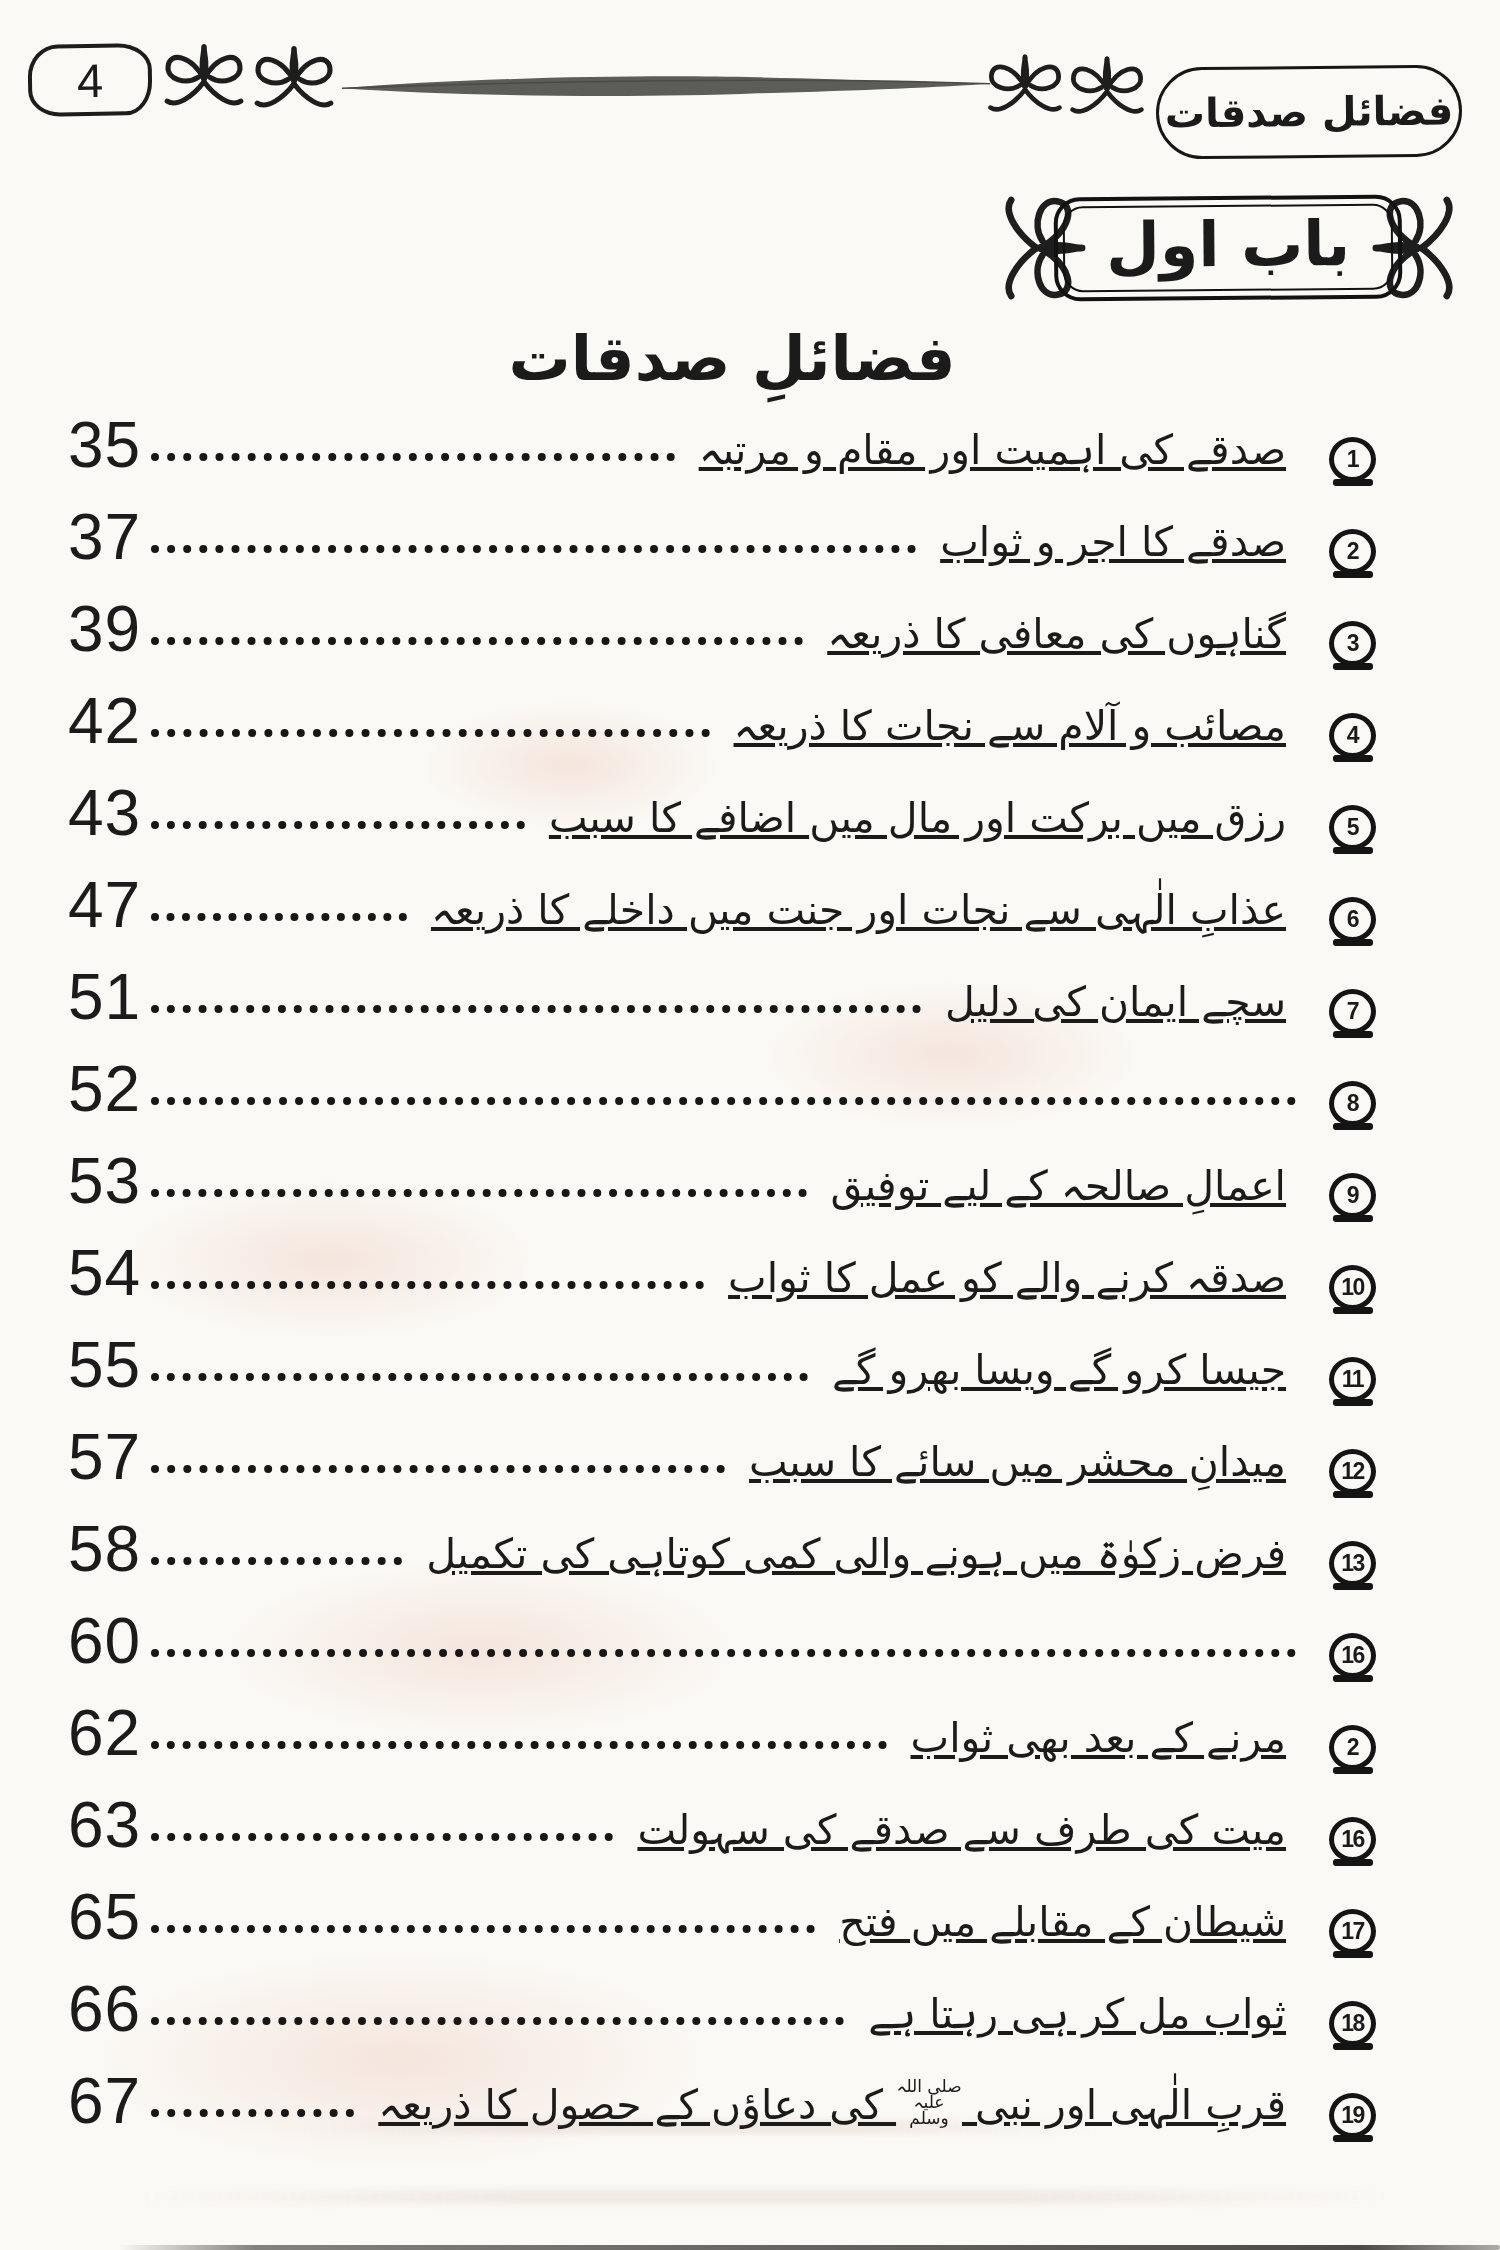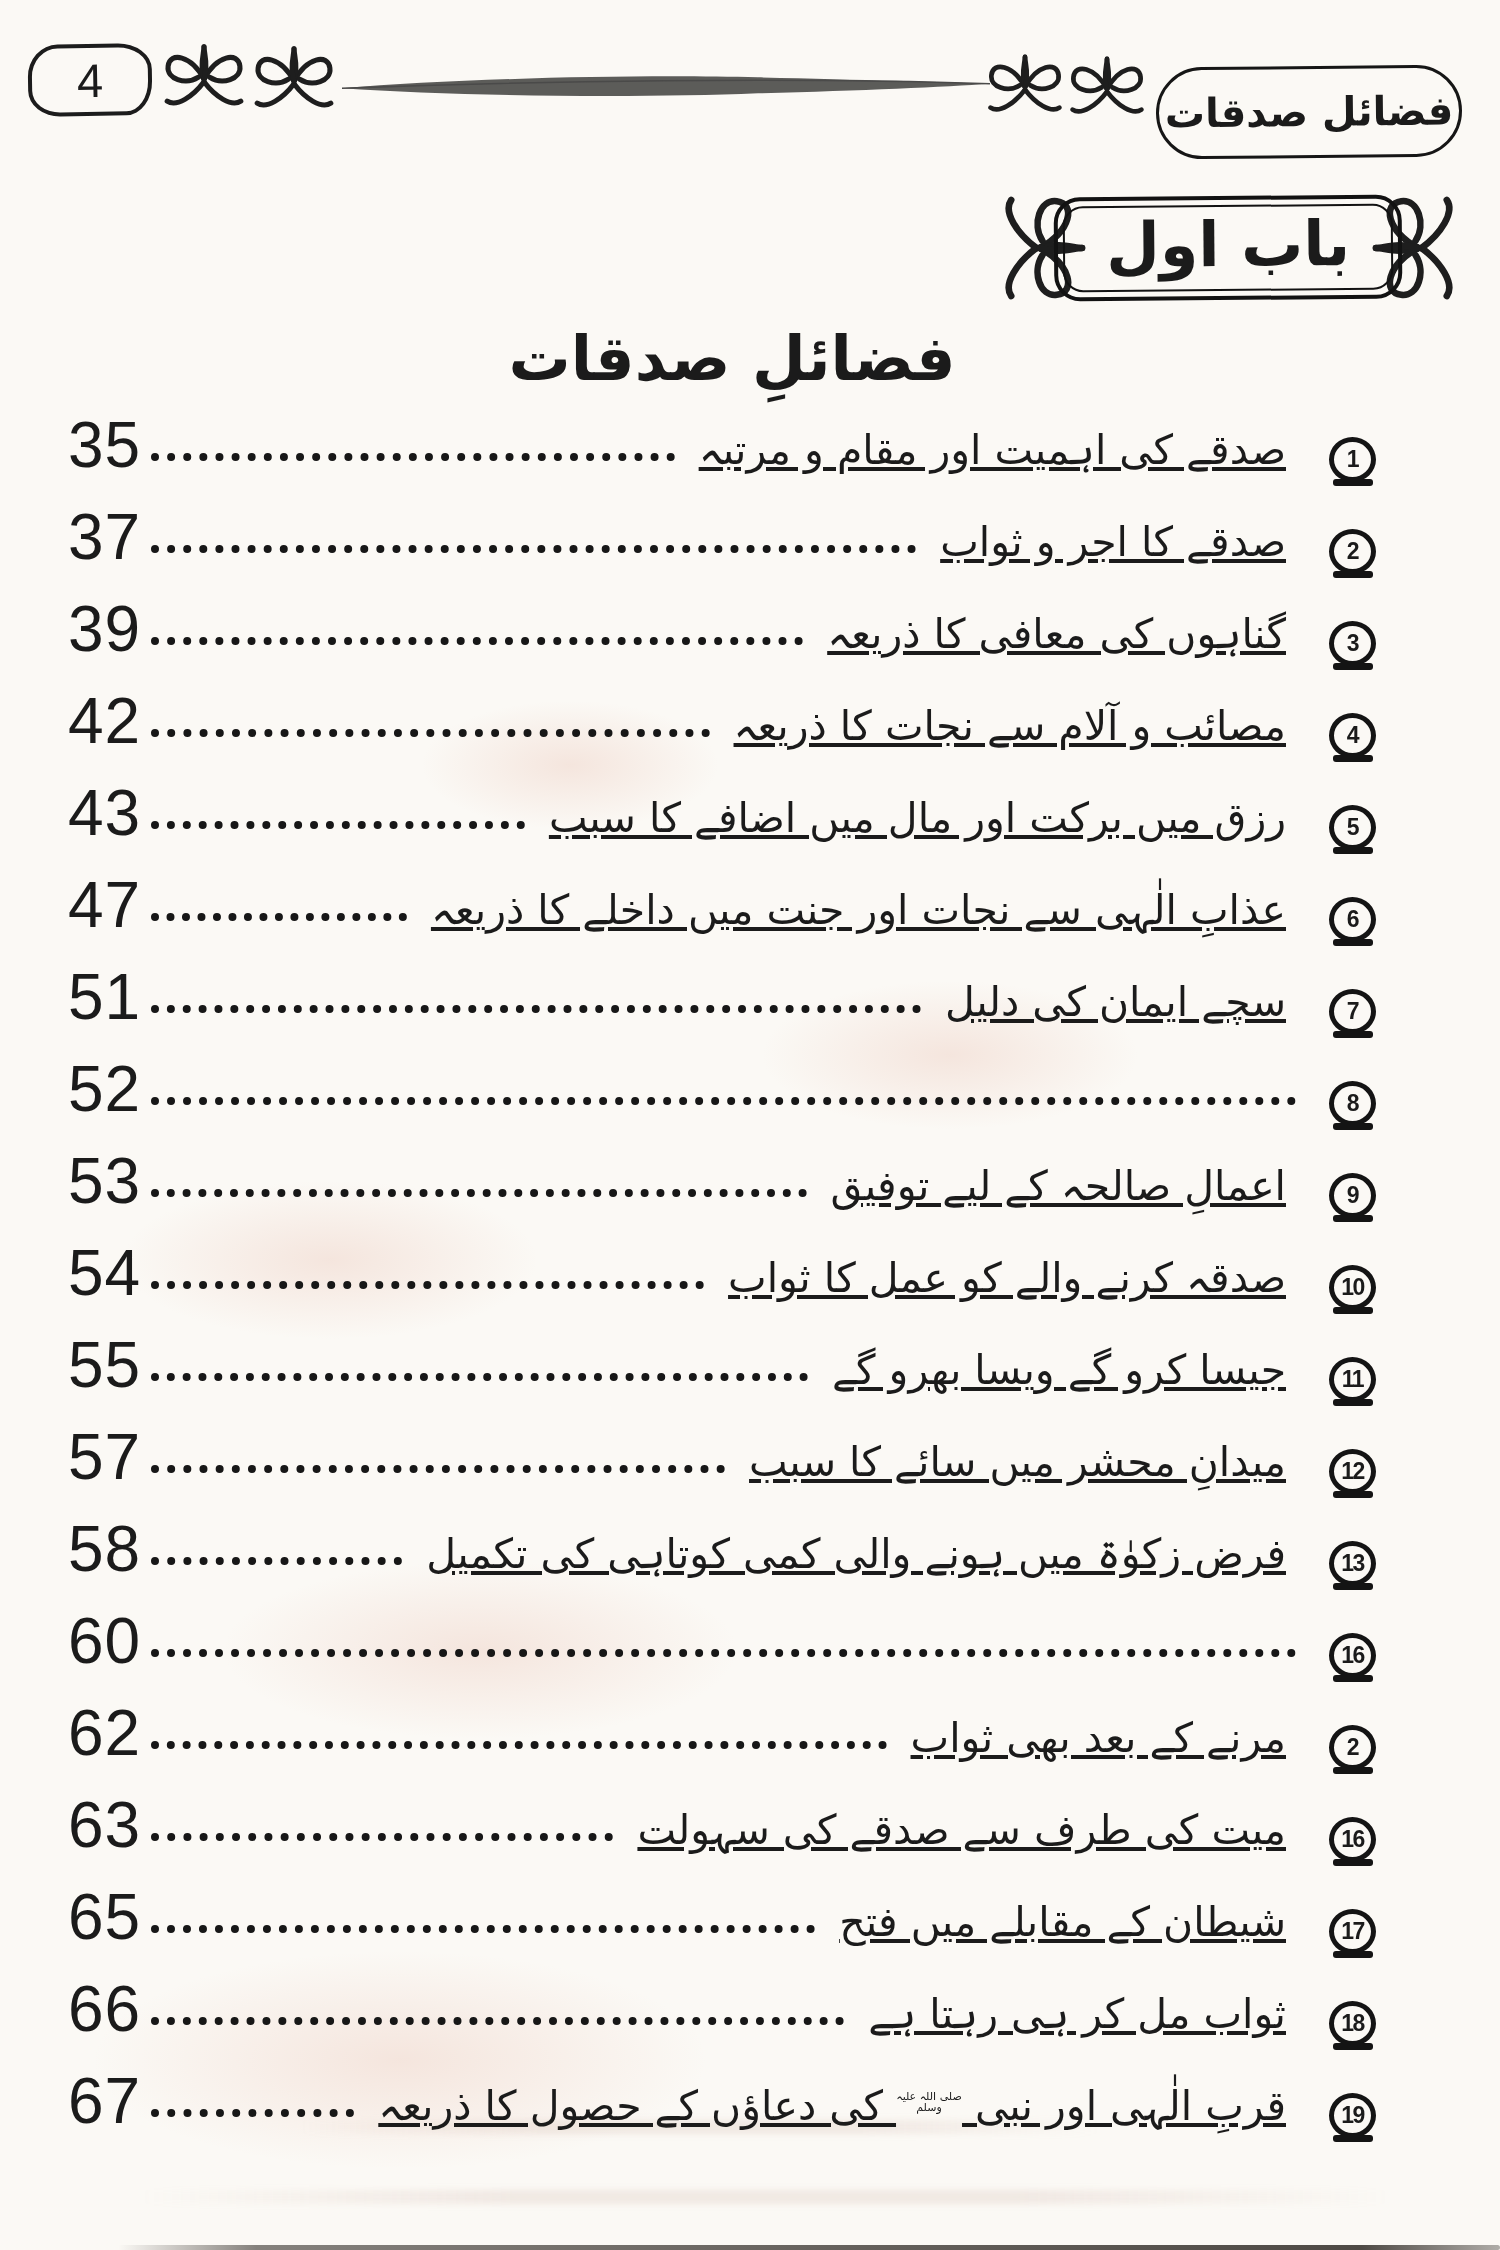--- a/index.html
+++ b/index.html
@@ -63,21 +63,21 @@
   .num::after{
     content:"";position:absolute;left:50%;transform:translateX(-50%);bottom:-9px;
     width:40px;height:7px;background:#141414;border-radius:3px;
   }
   .t{
     font-size:41px;line-height:1.25;white-space:nowrap;
     margin:0 16px 6px 18px;
     text-decoration:underline;
   }
   .saw{
-    display:inline-block;font-size:11px;line-height:.95;max-width:66px;
+    display:inline-block;font-size:17px;line-height:.95;max-width:66px;
     white-space:normal;text-align:center;vertical-align:middle;transform:translateY(-6px);
   }
   .dots{
     flex:1;min-width:34px;border-bottom:8px dotted #171717;
     margin:0 6px 21px 10px;
   }
   .pg{
     font-family:"Liberation Sans",sans-serif;font-size:64px;font-weight:400;
     letter-spacing:1px;margin-bottom:0;direction:ltr;
   }

